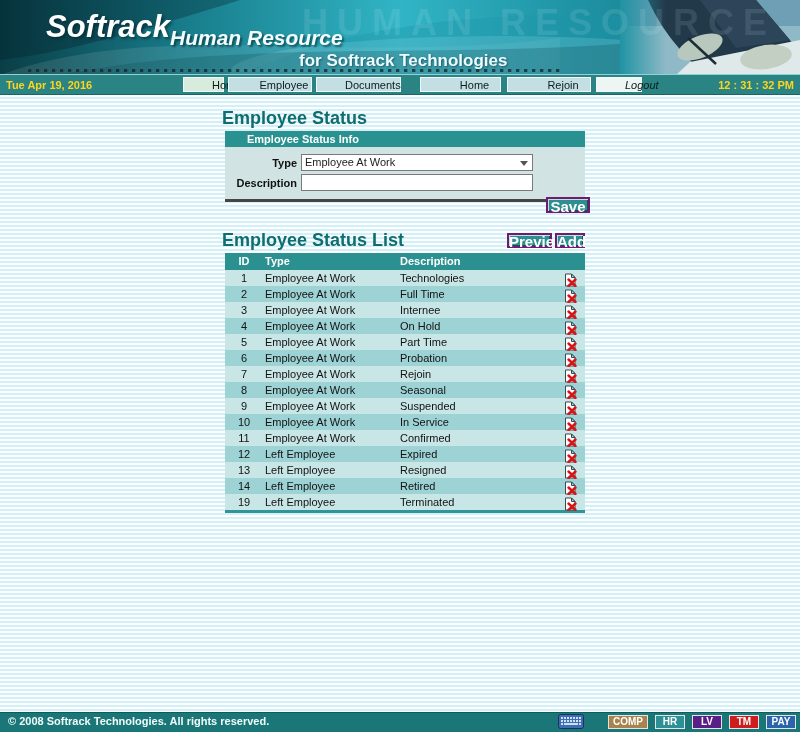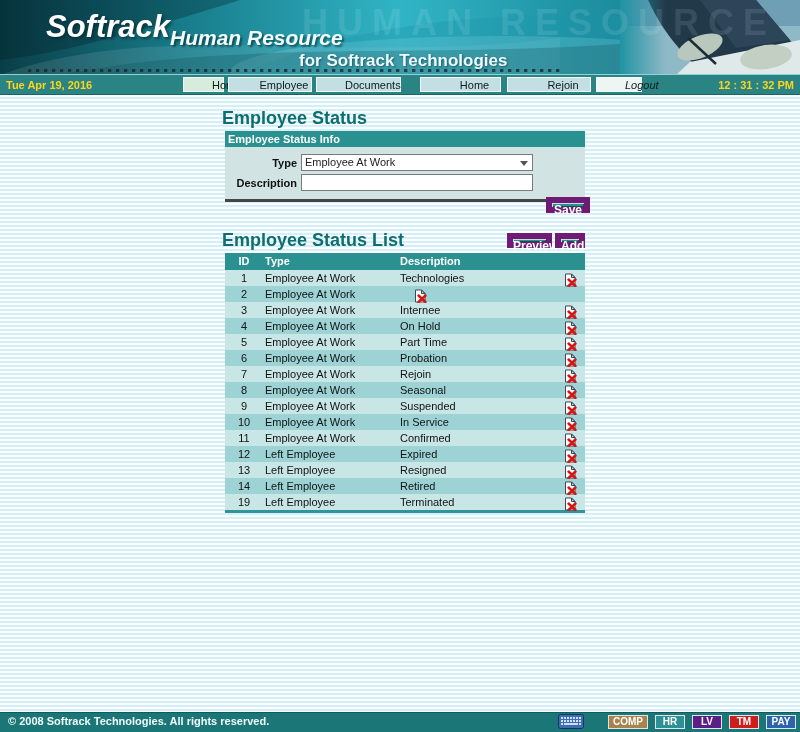--- a/index.html
+++ b/index.html
@@ -45,33 +45,33 @@
   .content { position:absolute; left:0; top:95px; width:800px; height:617px;
     background:repeating-linear-gradient(to bottom, #fcffff 0px, #fcffff 2px, #d5eff6 2px, #d5eff6 4px); }
 
   .h1 { font-size:18px; font-weight:bold; color:#0d6e71; }
   #page-title { left:222px; top:108px; }
   #list-title { left:222px; top:230px; }
 
   
   .panel { left:225px; top:131px; width:360px; background:#d2e3e3; border-bottom:3px solid #454545; }
   .panel-hd { height:16px; line-height:16px; background:#2a9191; color:#ffffff;
-    font-size:11px; font-weight:bold; padding-left:3px; }
+    font-size:11px; font-weight:bold; padding-left:22px; }
   .panel-bd { padding:7px 0 8px 0; }
   .frow { display:flex; align-items:center; margin-bottom:3px; }
   .flabel { width:76px; text-align:right; font-size:11px; font-weight:bold; color:#111111; padding-right:4px; }
   .fselect { width:232px; height:17px; background:#ffffff; border:1px solid #7a7a7a;
     font-size:11px; line-height:15px; padding-left:3px; position:relative; cursor:pointer; color:#222; }
   .fselect .chev { position:absolute; right:4px; top:6px; width:0; height:0;
     border-left:4px solid transparent; border-right:4px solid transparent; border-top:5px solid #555; }
   .finput { width:232px; height:17px; background:#ffffff; border:1px solid #7a7a7a;
     font-size:11px; padding-left:3px; font-family:"Liberation Sans", sans-serif; }
 
-  .tealbtn { background:#2d8f90; color:#ffffff; font-size:12px; font-weight:bold;
-    text-align:center; border:6px solid #701a75; cursor:pointer;
+  .tealbtn { background:#2d8f90; color:#ffffff; font-size:15px; font-weight:bold;
+    text-align:center; border:2px solid #701a75; cursor:pointer;
     box-shadow:inset 1px 1px 0 #bfe3e3, inset -1px -1px 0 #155050; }
   #save-btn { left:546px; top:197px; width:44px; height:16px; line-height:15px; }
   #preview-btn { left:507px; top:233px; width:45px; height:15px; line-height:14px; }
   #add-btn { left:555px; top:233px; width:30px; height:15px; line-height:14px; }
 
   
   .tbl { left:225px; top:253px; width:360px; border-bottom:3px solid #2f9598; }
   .thead { display:flex; height:17px; line-height:17px; background:#2a9090; color:#ffffff;
     font-size:11px; font-weight:bold; }
   .trow { display:flex; height:16px; line-height:16px; font-size:11px; color:#121212; }
@@ -189,20 +189,21 @@
           <span class="c-desc">Technologies</span>
           <span class="c-del"><svg width="13" height="14" viewBox="0 0 13 14">
               <path d="M1.5,1 h6 l3.5,3.5 v8.5 h-9.5 z" fill="#ffffff" stroke="#3a4a55" stroke-width="1"></path>
               <path d="M7.5,1 v3.5 h3.5 z" fill="#b9cdd4" stroke="#3a4a55" stroke-width="1"></path>
               <path d="M4.5,6.5 L11.5,13 M11.5,6.5 L4.5,13" stroke="#d91414" stroke-width="2.4" stroke-linecap="round"></path>
             </svg></span>
         </div>
         <div class="trow even">
           <span class="c-id">2</span>
           <span class="c-type">Employee At Work</span>
+          <span class="c-desc">Full Time</span>
           <span class="c-del"><svg width="13" height="14" viewBox="0 0 13 14">
               <path d="M1.5,1 h6 l3.5,3.5 v8.5 h-9.5 z" fill="#ffffff" stroke="#3a4a55" stroke-width="1"></path>
               <path d="M7.5,1 v3.5 h3.5 z" fill="#b9cdd4" stroke="#3a4a55" stroke-width="1"></path>
               <path d="M4.5,6.5 L11.5,13 M11.5,6.5 L4.5,13" stroke="#d91414" stroke-width="2.4" stroke-linecap="round"></path>
             </svg></span>
         </div>
         <div class="trow odd">
           <span class="c-id">3</span>
           <span class="c-type">Employee At Work</span>
           <span class="c-desc">Internee</span>

